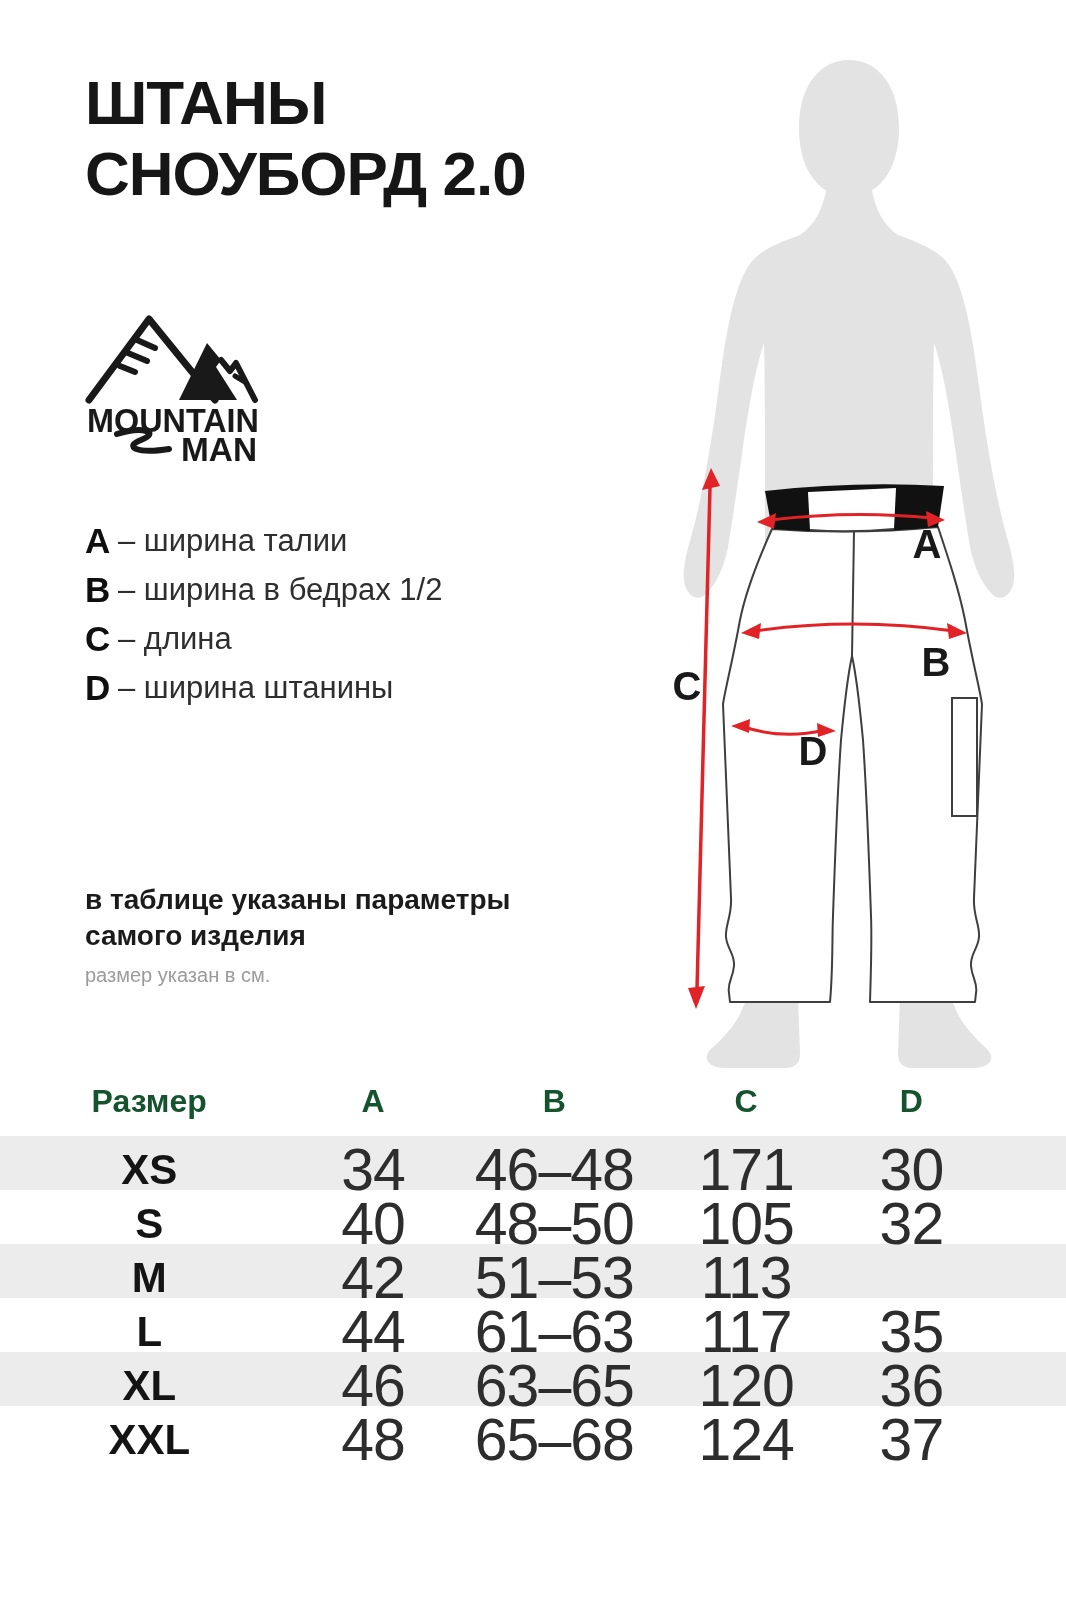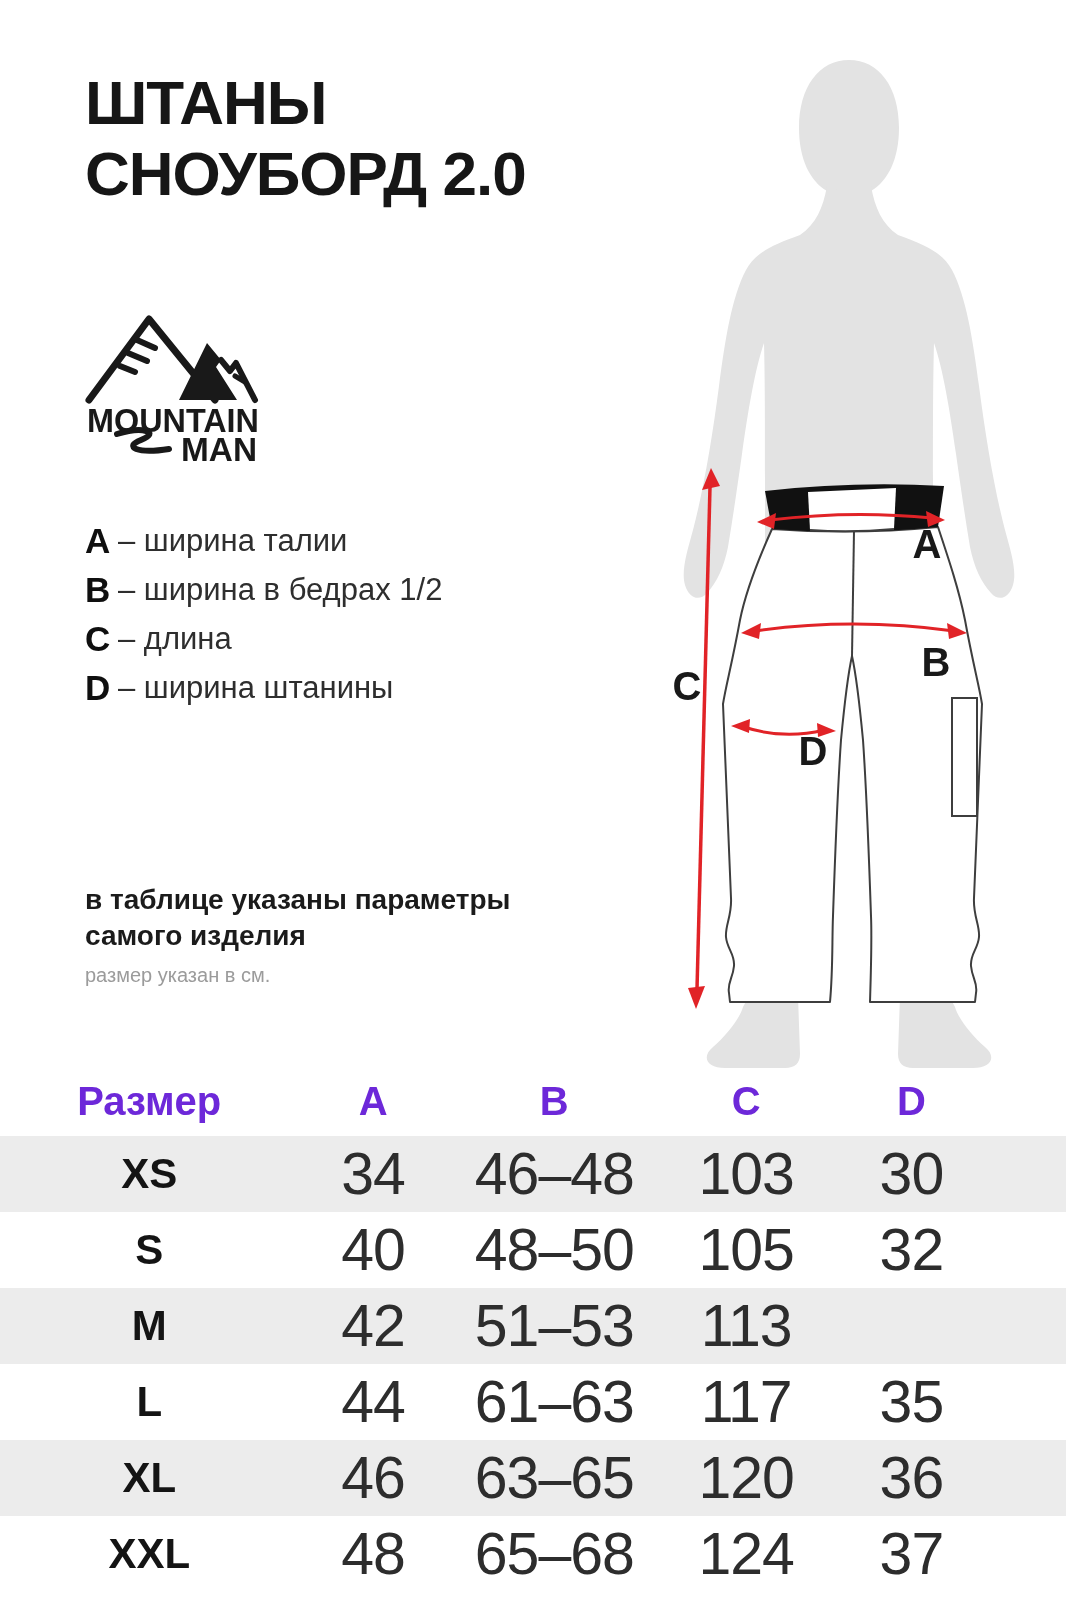--- a/index.html
+++ b/index.html
@@ -26,23 +26,23 @@
   
   .figure{position:absolute;left:630px;top:40px;width:420px;height:1040px;}
   .figure svg{width:100%;height:100%;display:block;}
   .diag-label{font-weight:bold;font-size:40px;fill:#191919;}
 
   
   .size-table{position:absolute;left:0;top:1066px;width:1066px;}
   .t-row{display:grid;grid-template-columns:28% 14% 20% 16% 15% 7%;
          align-items:center;text-align:center;}
   .t-row.head{height:70px;}
-  .t-row.data{height:76px;}
+  .t-row.data{height:54px;}
   .t-row.alt{background:#ececec;}
-  .cell-head{font-weight:bold;font-size:40px;color:#6d28d9;}
+  .cell-head{font-weight:bold;font-size:32px;color:#14532d;}
   .cell-size{font-weight:bold;font-size:42px;color:#141414;letter-spacing:0;}
   .cell-num{font-size:59px;color:#2d2d2d;letter-spacing:-1px;}
 </style>
 </head>
 <body>
 
 <div class="page">
 
   <div class="title">
     <div>ШТАНЫ</div>
@@ -166,21 +166,21 @@
       <div class="cell-head">A</div>
       <div class="cell-head">B</div>
       <div class="cell-head">C</div>
       <div class="cell-head">D</div>
     </div>
 
     <div class="t-row data alt">
       <div class="cell-size">XS</div>
       <div class="cell-num">34</div>
       <div class="cell-num">46–48</div>
-      <div class="cell-num">103</div>
+      <div class="cell-num">171</div>
       <div class="cell-num">30</div>
     </div>
 
     <div class="t-row data">
       <div class="cell-size">S</div>
       <div class="cell-num">40</div>
       <div class="cell-num">48–50</div>
       <div class="cell-num">105</div>
       <div class="cell-num">32</div>
     </div>

